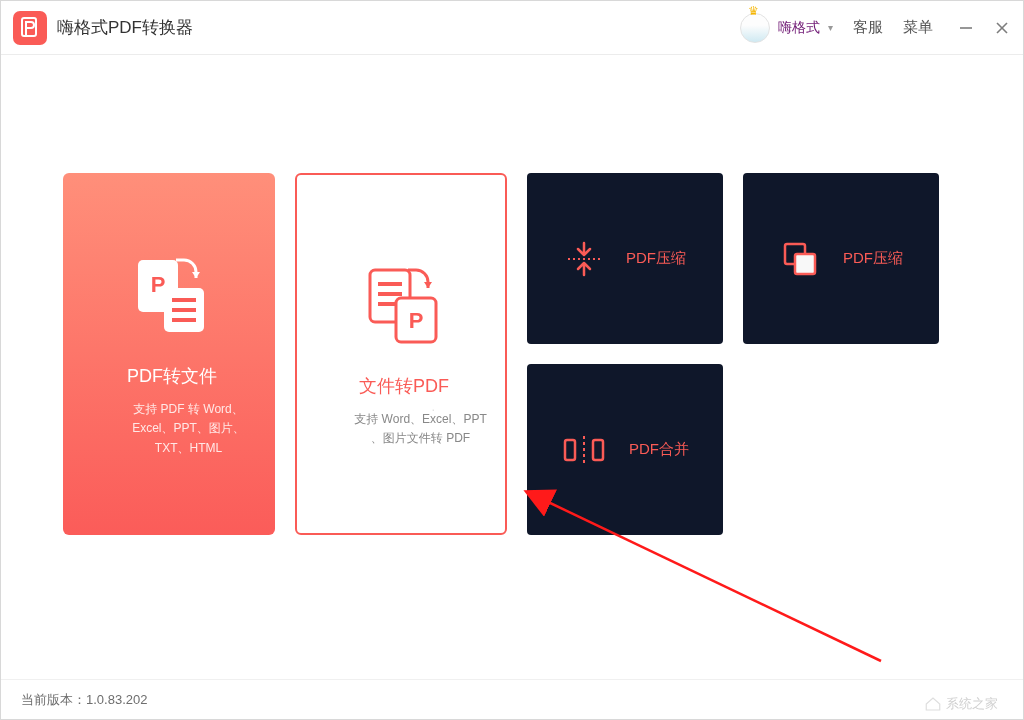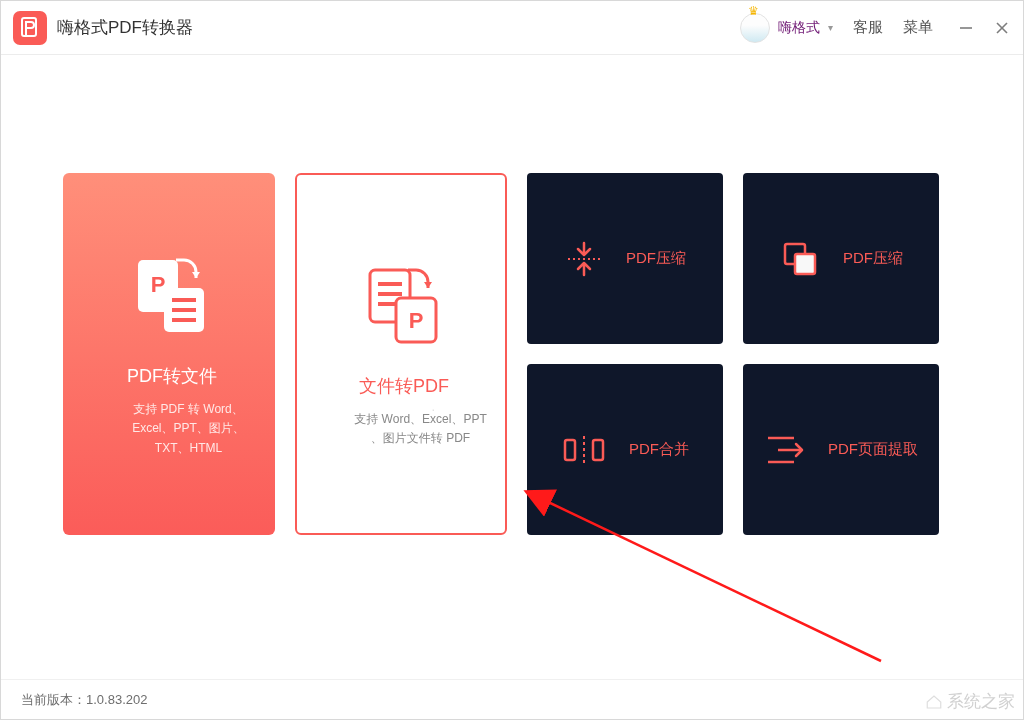--- a/index.html
+++ b/index.html
@@ -33,21 +33,21 @@
   .right-col { display:flex; flex-direction:column; gap:20px; }
   .right-row { display:flex; gap:20px; }
   .small-card { width:196px; height:171px; background:#0f172a; border-radius:4px; display:flex; flex-direction:row; align-items:center; justify-content:center; gap:22px; cursor:pointer; }
   .small-label { font-size:15px; color:#fa5b56; }
   .ico-slot { height:42px; display:flex; align-items:center; justify-content:center; }
   
   .statusbar { position:absolute; left:0; right:0; bottom:0; height:40px; display:flex; align-items:center; padding:0 20px; font-size:13px; color:#6e6e6e; border-top:1px solid #f0f0f0; }
   
   .anno-layer { position:absolute; left:0; top:0; width:1024px; height:720px; pointer-events:none; }
   
-  .wm { position:absolute; right:8px; bottom:6px; font-size:17px; color:#bdbdbd; opacity:.7; display:flex; align-items:center; gap:4px; }
+  .wm { position:absolute; right:25px; bottom:6px; font-size:13px; color:#bdbdbd; opacity:.7; display:flex; align-items:center; gap:4px; }
   .wm-ico { width:18px; height:18px; opacity:.7; }
   .cover-text { position:absolute; left:430px; top:400px; font-size:14px; color:#c9c9c9; letter-spacing:1px; opacity:.5; }
 </style>
 </head>
 <body>
 
 <div class="window-border">
 
   <div class="titlebar">
     <div class="title-left">
@@ -149,31 +149,20 @@
           <div class="small-card">
             <div class="ico-slot">
               <svg width="46" height="40" viewBox="0 0 46 40">
                 <rect x="4" y="10" width="10" height="20" rx="2" fill="none" stroke="#fa5b56" stroke-width="2.5"></rect>
                 <rect x="32" y="10" width="10" height="20" rx="2" fill="none" stroke="#fa5b56" stroke-width="2.5"></rect>
                 <line x1="23" y1="6" x2="23" y2="34" stroke="#fa5b56" stroke-width="2" stroke-dasharray="3 3"></line>
               </svg>
             </div>
             <div class="small-label">PDF合并</div>
           </div>
-          <div class="small-card">
-            <div class="ico-slot">
-              <svg width="42" height="40" viewBox="0 0 42 40">
-                <line x1="4" y1="8" x2="30" y2="8" stroke="#fa5b56" stroke-width="2.5"></line>
-                <line x1="4" y1="32" x2="30" y2="32" stroke="#fa5b56" stroke-width="2.5"></line>
-                <line x1="14" y1="20" x2="38" y2="20" stroke="#fa5b56" stroke-width="2.5"></line>
-                <path d="M32 14l6 6l-6 6" fill="none" stroke="#fa5b56" stroke-width="2.5" stroke-linecap="round" stroke-linejoin="round"></path>
-              </svg>
-            </div>
-            <div class="small-label">PDF页面提取</div>
-          </div>
         </div>
       </div>
 
     </div>
   </div>
 
   <div class="cover-text">·</div>
 
   <svg class="anno-layer">
     <defs>

